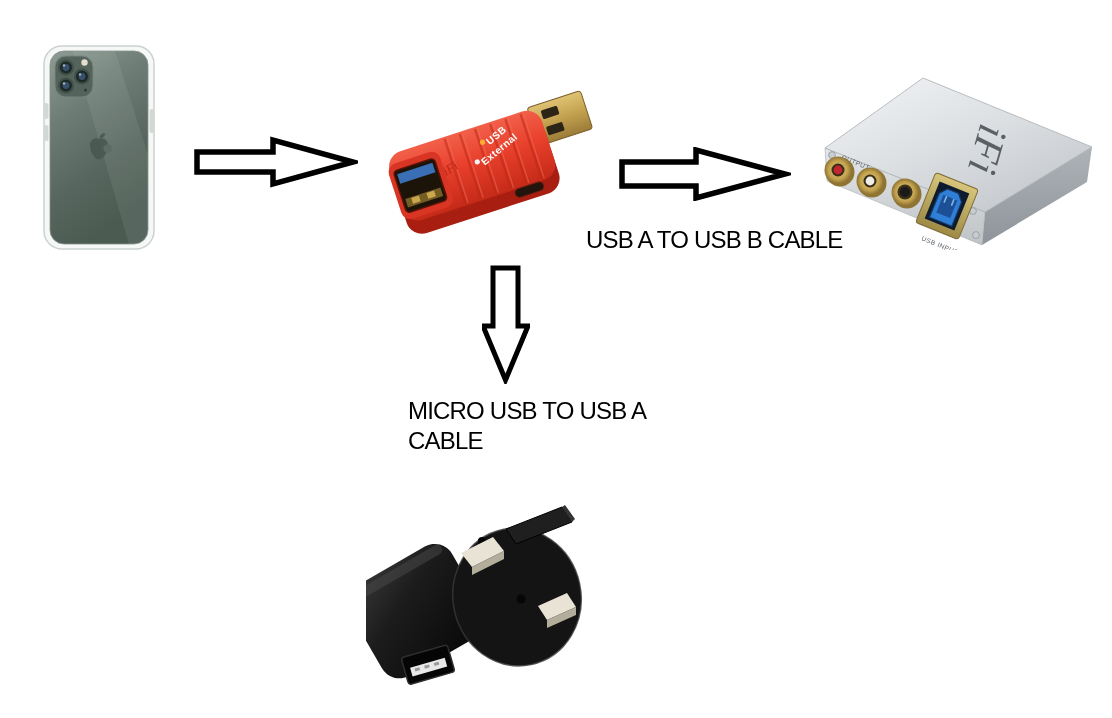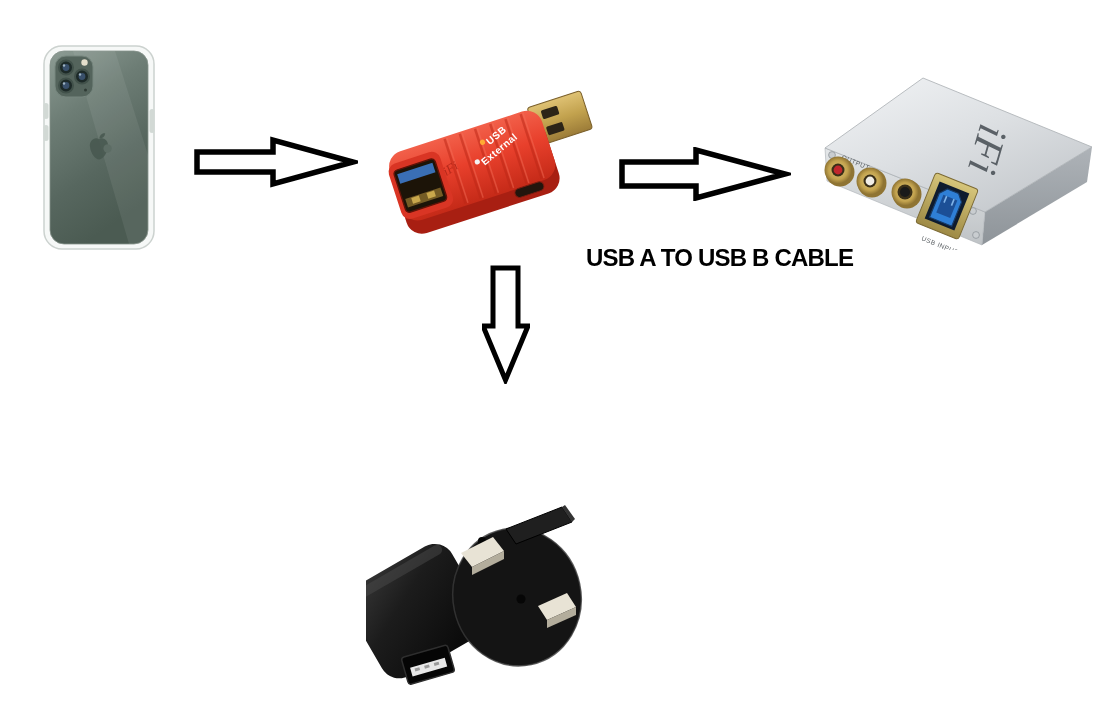--- a/index.html
+++ b/index.html
@@ -131,21 +131,21 @@
       <text x="92" y="68" font-size="10" font-weight="bold" fill="#ffffff" letter-spacing="0.5" transform="rotate(-22 92 68)">External</text>
 
       <rect x="112" y="100" width="30" height="9" rx="4.5" fill="#23150d" stroke="#7e1d10" stroke-width="1"></rect>
     </g>
   </svg>
 
   <svg class="abs" style="left:619px;top:147px;" width="172" height="54" viewBox="0 0 172 54">
     <polygon points="3,15 77,15 77,3 166,27 77,51 77,39 3,39" fill="#ffffff" stroke="#000000" stroke-width="5.5" stroke-linejoin="miter"></polygon>
   </svg>
 
-  <div class="diagram-label" style="left:586px;top:243px;font-weight:bold;">USB A TO USB B CABLE</div>
+  <div class="diagram-label" style="left:586px;top:225px;">USB A TO USB B CABLE</div>
 
   <svg class="abs" style="left:805px;top:60px;" width="290" height="190" viewBox="0 0 290 190">
     <defs>
       <linearGradient id="dacTop" x1="0" y1="0" x2="0.8" y2="1">
         <stop offset="0" stop-color="#f2f4f6"></stop>
         <stop offset="0.5" stop-color="#dde0e3"></stop>
         <stop offset="1" stop-color="#c3c7cb"></stop>
       </linearGradient>
       <linearGradient id="dacFront" x1="0" y1="0" x2="0" y2="1">
         <stop offset="0" stop-color="#e4e7e9"></stop>
@@ -212,20 +212,21 @@
       <line x1="-4" y1="-9" x2="-4" y2="-2" stroke="#7fb3e8" stroke-width="1.6"></line>
       <line x1="4" y1="-9" x2="4" y2="-2" stroke="#7fb3e8" stroke-width="1.6"></line>
     </g>
     <text x="116" y="180" font-size="6.5" fill="#5a5f63" letter-spacing="0.5" transform="rotate(22 116 180)">USB INPUT</text>
   </svg>
 
   <svg class="abs" style="left:482px;top:264px;" width="48" height="120" viewBox="0 0 48 120">
     <polygon points="11,4 36,4 36,62 46,62 23.5,116 1,62 11,62" fill="#ffffff" stroke="#000000" stroke-width="5" stroke-linejoin="miter"></polygon>
   </svg>
 
+  <div class="diagram-label" style="left:408px;top:396px;width:270px;">MICRO USB TO USB A CABLE</div>
 
   <svg class="abs" style="left:366px;top:505px;" width="220" height="190" viewBox="0 0 220 190">
     <defs>
       <linearGradient id="plugPlate" x1="0" y1="0" x2="0.3" y2="1">
         <stop offset="0" stop-color="#333333"></stop>
         <stop offset="0.5" stop-color="#181818"></stop>
         <stop offset="1" stop-color="#0a0a0a"></stop>
       </linearGradient>
       <linearGradient id="plugBody" x1="0" y1="0" x2="0.6" y2="1">
         <stop offset="0" stop-color="#3a3a3a"></stop>

